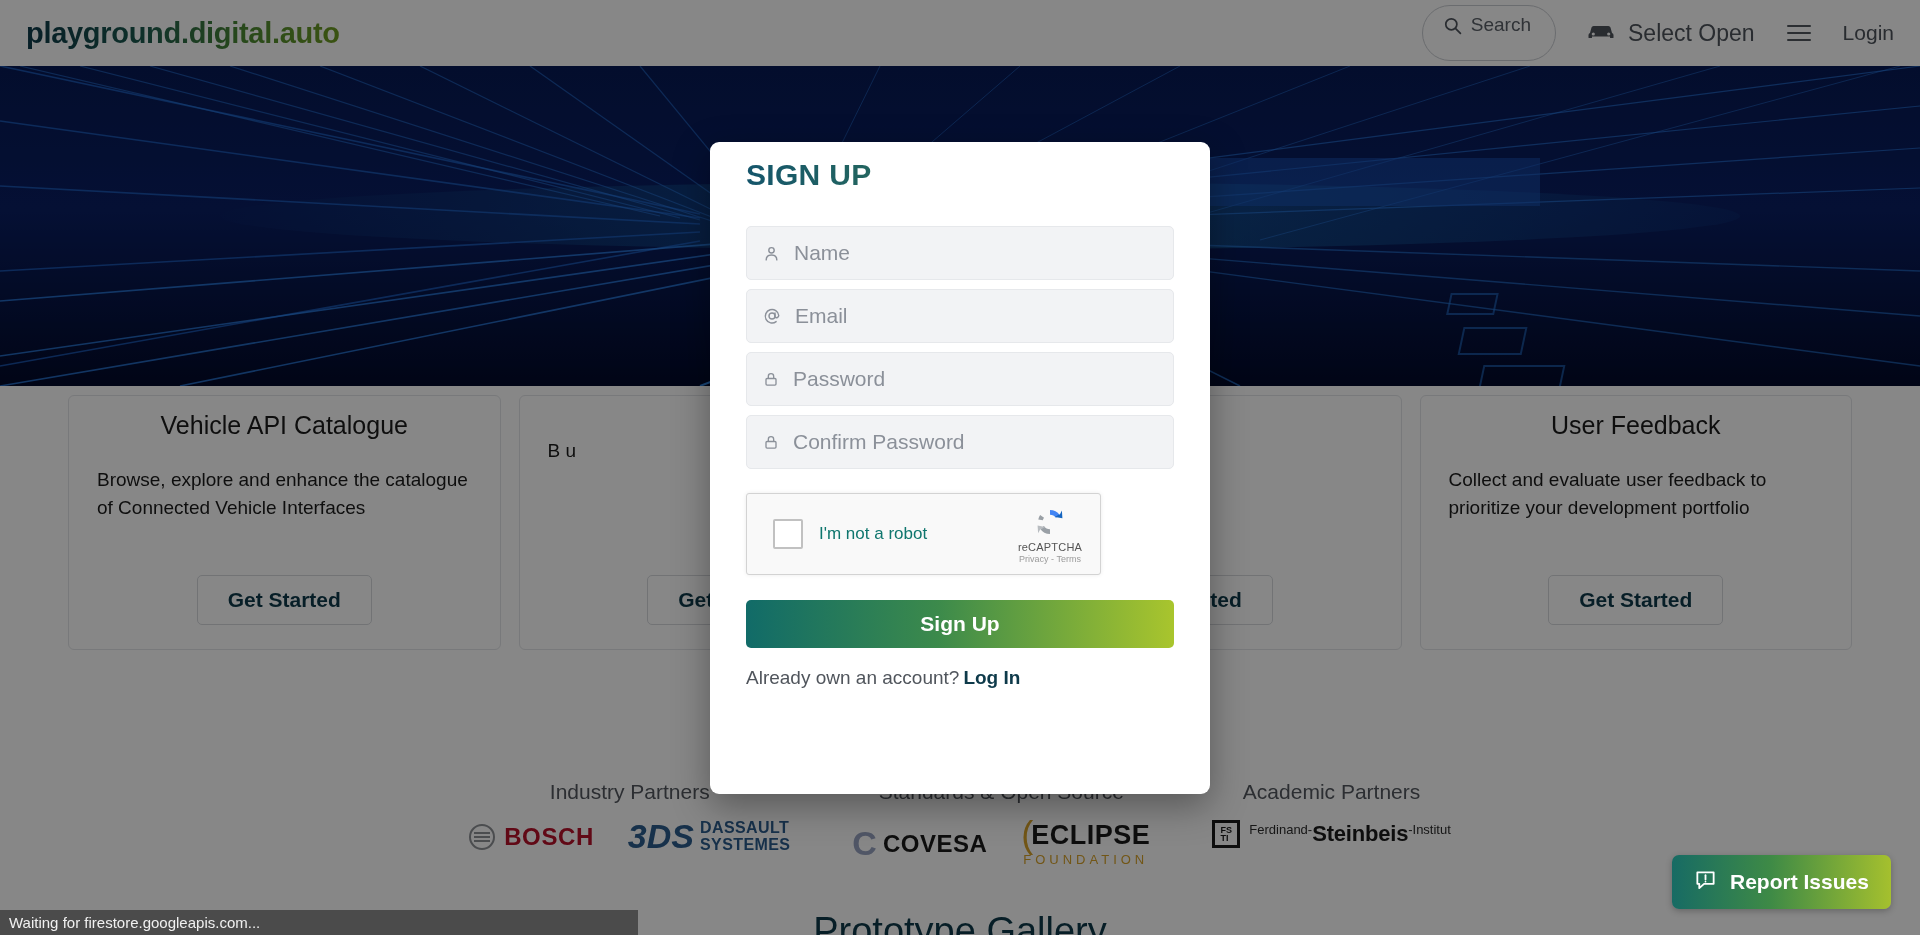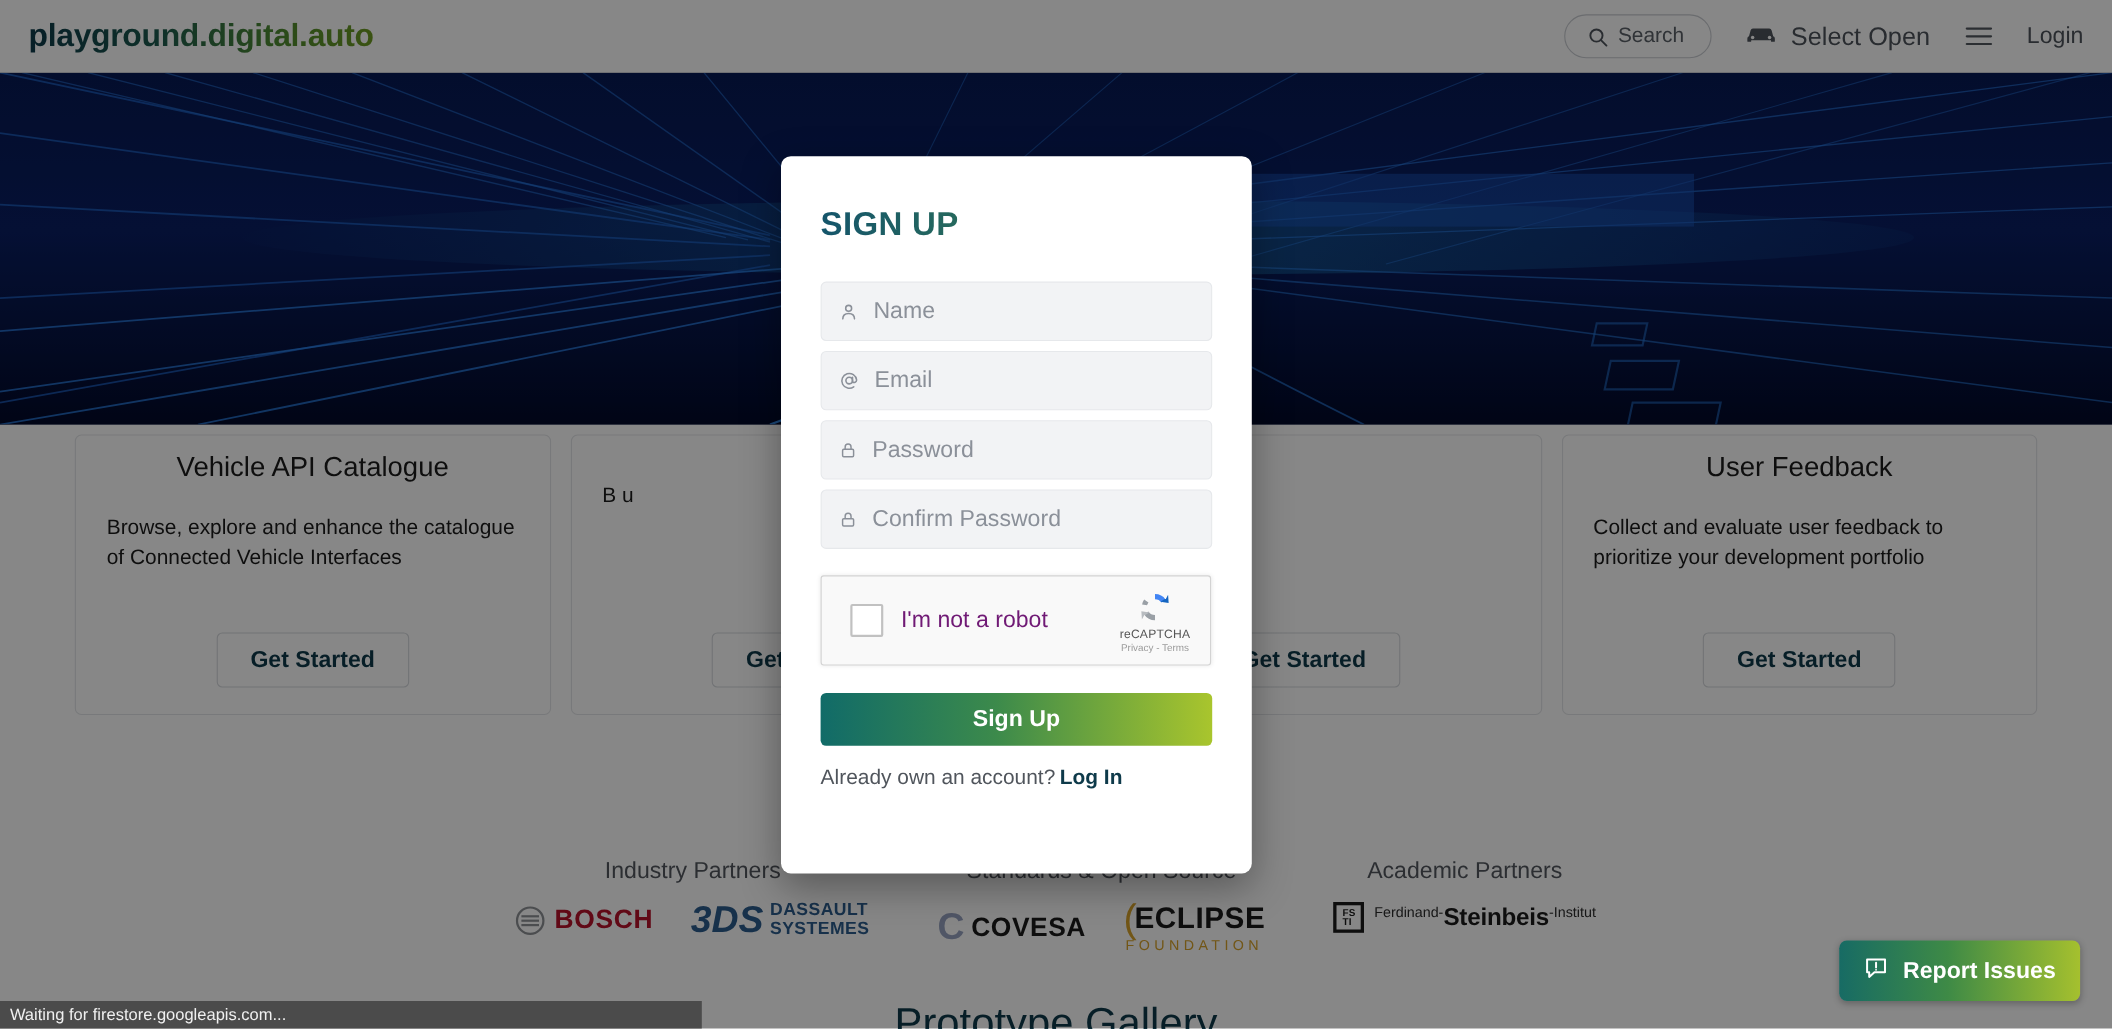--- a/index.html
+++ b/index.html
@@ -38,21 +38,21 @@
     -webkit-background-clip: text; background-clip: text;
     -webkit-text-fill-color: transparent; color: transparent;
     white-space: nowrap;
   }
   .header-right {
     margin-left: auto; display: flex; align-items: center; gap: 30px;
   }
   .search-pill {
     display: flex; align-items: center; gap: 9px;
     border: 1px solid #c9ccd1; border-radius: 999px;
-    padding: 8px 24px 8px 20px;
+    padding: 8px 24px 24px 20px;
     color: #5b6168; font-size: 19px;
   }
   .search-pill svg { display:block; }
   .select-model {
     display: flex; align-items: center; gap: 12px;
     color: #4e545c; font-size: 23px;
   }
   .hamburger { display: flex; flex-direction: column; gap: 5px; padding: 4px 2px; }
   .hamburger span { display:block; width: 24px; height: 2px; background: #52585f; border-radius: 2px; }
   .login-link { color: #4e545c; font-size: 21px; }
@@ -165,25 +165,25 @@
     width: 638px; height: 25px;
     background: #4b4b4b; color: #f0f0f0;
     font-size: 15px; display: flex; align-items: center;
     padding-left: 9px; z-index: 70;
   }
 
   
   .modal {
     position: absolute;
     left: 710px; top: 142px;
-    width: 428px; height: 652px;
+    width: 500px; height: 652px;
     background: #ffffff;
     border-radius: 9px;
     z-index: 60;
-    padding: 46px 36px 0;
+    padding: 16px 36px 0;
     box-shadow: 0 12px 36px rgba(0,0,0,0.35);
   }
   .modal-title {
     font-size: 30px; font-weight: bold; letter-spacing: 0.3px;
     background: linear-gradient(90deg, #15556b 0%, #2f7355 55%, #3f8a3c 100%);
     -webkit-background-clip: text; background-clip: text;
     -webkit-text-fill-color: transparent; color: transparent;
     margin-bottom: 34px;
   }
   .field {
@@ -207,21 +207,21 @@
     border-radius: 3px;
     display: flex; align-items: center;
     padding: 0 12px;
     box-shadow: 0 0 4px rgba(0,0,0,0.08);
   }
   .rc-box {
     width: 30px; height: 30px; background: #fff;
     border: 2px solid #c1c1c1; border-radius: 2px;
     margin-left: 14px;
   }
-  .rc-label { font-size: 21px; color: #701a75; margin-left: 16px; }
+  .rc-label { font-size: 17px; color: #0f766e; margin-left: 16px; }
   .rc-brand { margin-left: auto; text-align: center; width: 76px; }
   .rc-logo { display:flex; justify-content:center; }
   .rc-name { font-size: 11px; color: #555; letter-spacing: 0.2px; margin-top: 2px; }
   .rc-links { font-size: 9px; color: #9b9b9b; margin-top: 1px; }
 
   .signup-btn {
     margin-top: 25px;
     width: 100%; height: 48px;
     border: none; border-radius: 5px;
     background: linear-gradient(90deg, #116b68 0%, #3c8a4b 45%, #a9c52d 100%);

